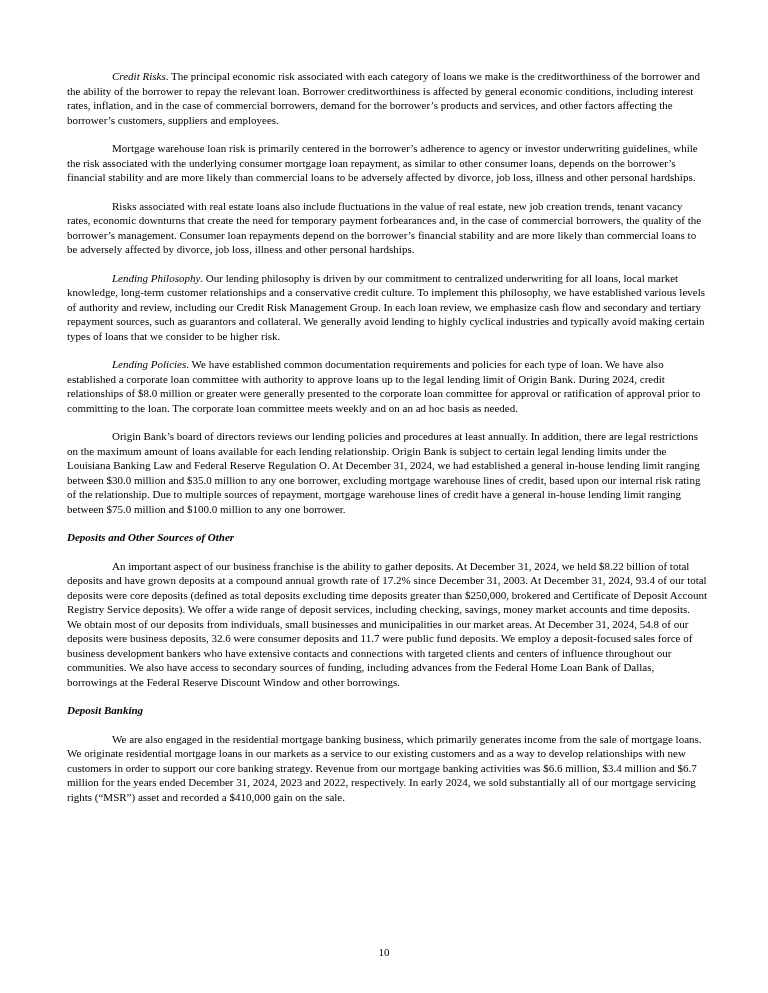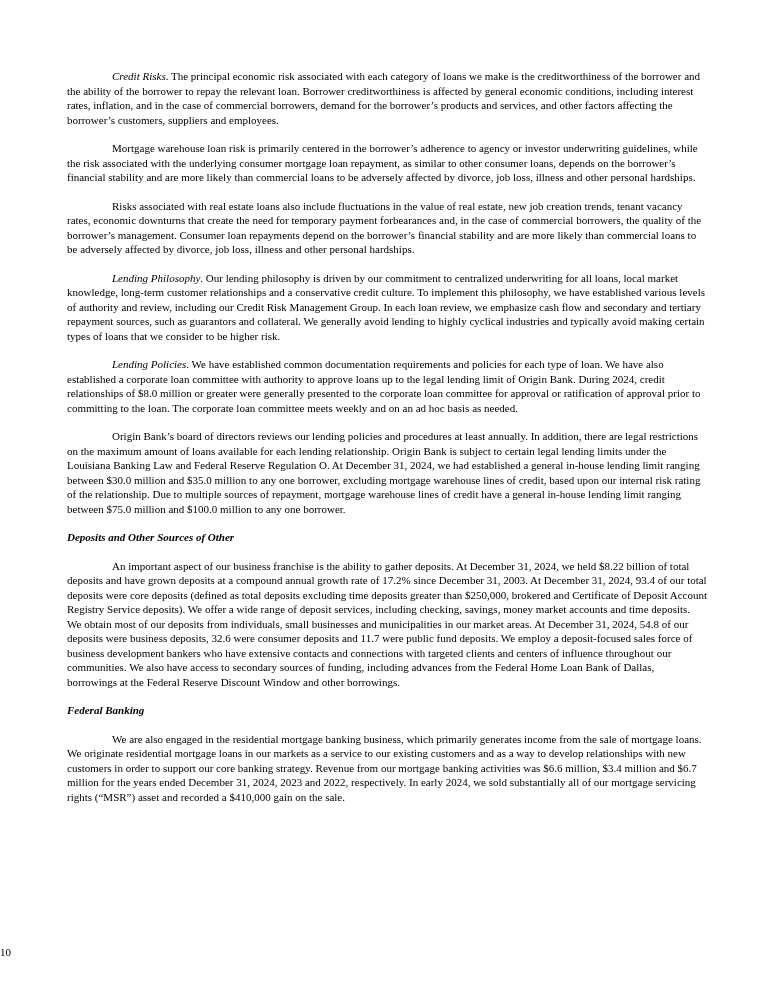--- a/index.html
+++ b/index.html
@@ -39,20 +39,21 @@
     margin-top: 4px;
   }
   .lead-italic {
     font-style: italic;
   }
   .page-number {
     position: absolute;
     top: 945px;
     left: 0;
     width: 100%;
+    text-align: center;
   }
 </style>
 </head>
 <body>
 
 <div class="page">
   <div class="content">
 
     <p class="body-para"><span class="lead-italic">Credit Risks</span><span>. The principal economic risk associated with each category of loans we make is the creditworthiness of the borrower and the ability of the borrower to repay the relevant loan. Borrower creditworthiness is affected by general economic conditions, including interest rates, inflation, and in the case of commercial borrowers, demand for the borrower’s products and services, and other factors affecting the borrower’s customers, suppliers and employees.</span></p>
 
@@ -63,20 +64,20 @@
     <p class="body-para"><span class="lead-italic">Lending Philosophy</span><span>. Our lending philosophy is driven by our commitment to centralized underwriting for all loans, local market knowledge, long-term customer relationships and a conservative credit culture. To implement this philosophy, we have established various levels of authority and review, including our Credit Risk Management Group. In each loan review, we emphasize cash flow and secondary and tertiary repayment sources, such as guarantors and collateral. We generally avoid lending to highly cyclical industries and typically avoid making certain types of loans that we consider to be higher risk.</span></p>
 
     <p class="body-para"><span class="lead-italic">Lending Policies</span><span>. We have established common documentation requirements and policies for each type of loan. We have also established a corporate loan committee with authority to approve loans up to the legal lending limit of Origin Bank. During 2024, credit relationships of $8.0 million or greater were generally presented to the corporate loan committee for approval or ratification of approval prior to committing to the loan. The corporate loan committee meets weekly and on an ad hoc basis as needed.</span></p>
 
     <p class="body-para">Origin Bank’s board of directors reviews our lending policies and procedures at least annually. In addition, there are legal restrictions on the maximum amount of loans available for each lending relationship. Origin Bank is subject to certain legal lending limits under the Louisiana Banking Law and Federal Reserve Regulation O. At December 31, 2024, we had established a general in-house lending limit ranging between $30.0 million and $35.0 million to any one borrower, excluding mortgage warehouse lines of credit, based upon our internal risk rating of the relationship. Due to multiple sources of repayment, mortgage warehouse lines of credit have a general in-house lending limit ranging between $75.0 million and $100.0 million to any one borrower.</p>
 
     <p class="section-heading">Deposits and Other Sources of Other</p>
 
     <p class="body-para">An important aspect of our business franchise is the ability to gather deposits. At December 31, 2024, we held $8.22 billion of total deposits and have grown deposits at a compound annual growth rate of 17.2% since December 31, 2003. At December 31, 2024, 93.4 of our total deposits were core deposits (defined as total deposits excluding time deposits greater than $250,000, brokered and Certificate of Deposit Account Registry Service deposits). We offer a wide range of deposit services, including checking, savings, money market accounts and time deposits. We obtain most of our deposits from individuals, small businesses and municipalities in our market areas. At December 31, 2024, 54.8 of our deposits were business deposits, 32.6 were consumer deposits and 11.7 were public fund deposits. We employ a deposit-focused sales force of business development bankers who have extensive contacts and connections with targeted clients and centers of influence throughout our communities. We also have access to secondary sources of funding, including advances from the Federal Home Loan Bank of Dallas, borrowings at the Federal Reserve Discount Window and other borrowings.</p>
 
-    <p class="section-heading mb-extra">Federal Banking</p>
+    <p class="section-heading mb-extra">Deposit Banking</p>
 
     <p class="body-para">We are also engaged in the residential mortgage banking business, which primarily generates income from the sale of mortgage loans. We originate residential mortgage loans in our markets as a service to our existing customers and as a way to develop relationships with new customers in order to support our core banking strategy. Revenue from our mortgage banking activities was $6.6 million, $3.4 million and $6.7 million for the years ended December 31, 2024, 2023 and 2022, respectively. In early 2024, we sold substantially all of our mortgage servicing rights (“MSR”) asset and recorded a $410,000 gain on the sale.</p>
 
   </div>
 
   <div class="page-number">10</div>
 </div>
 
 </body></html>

